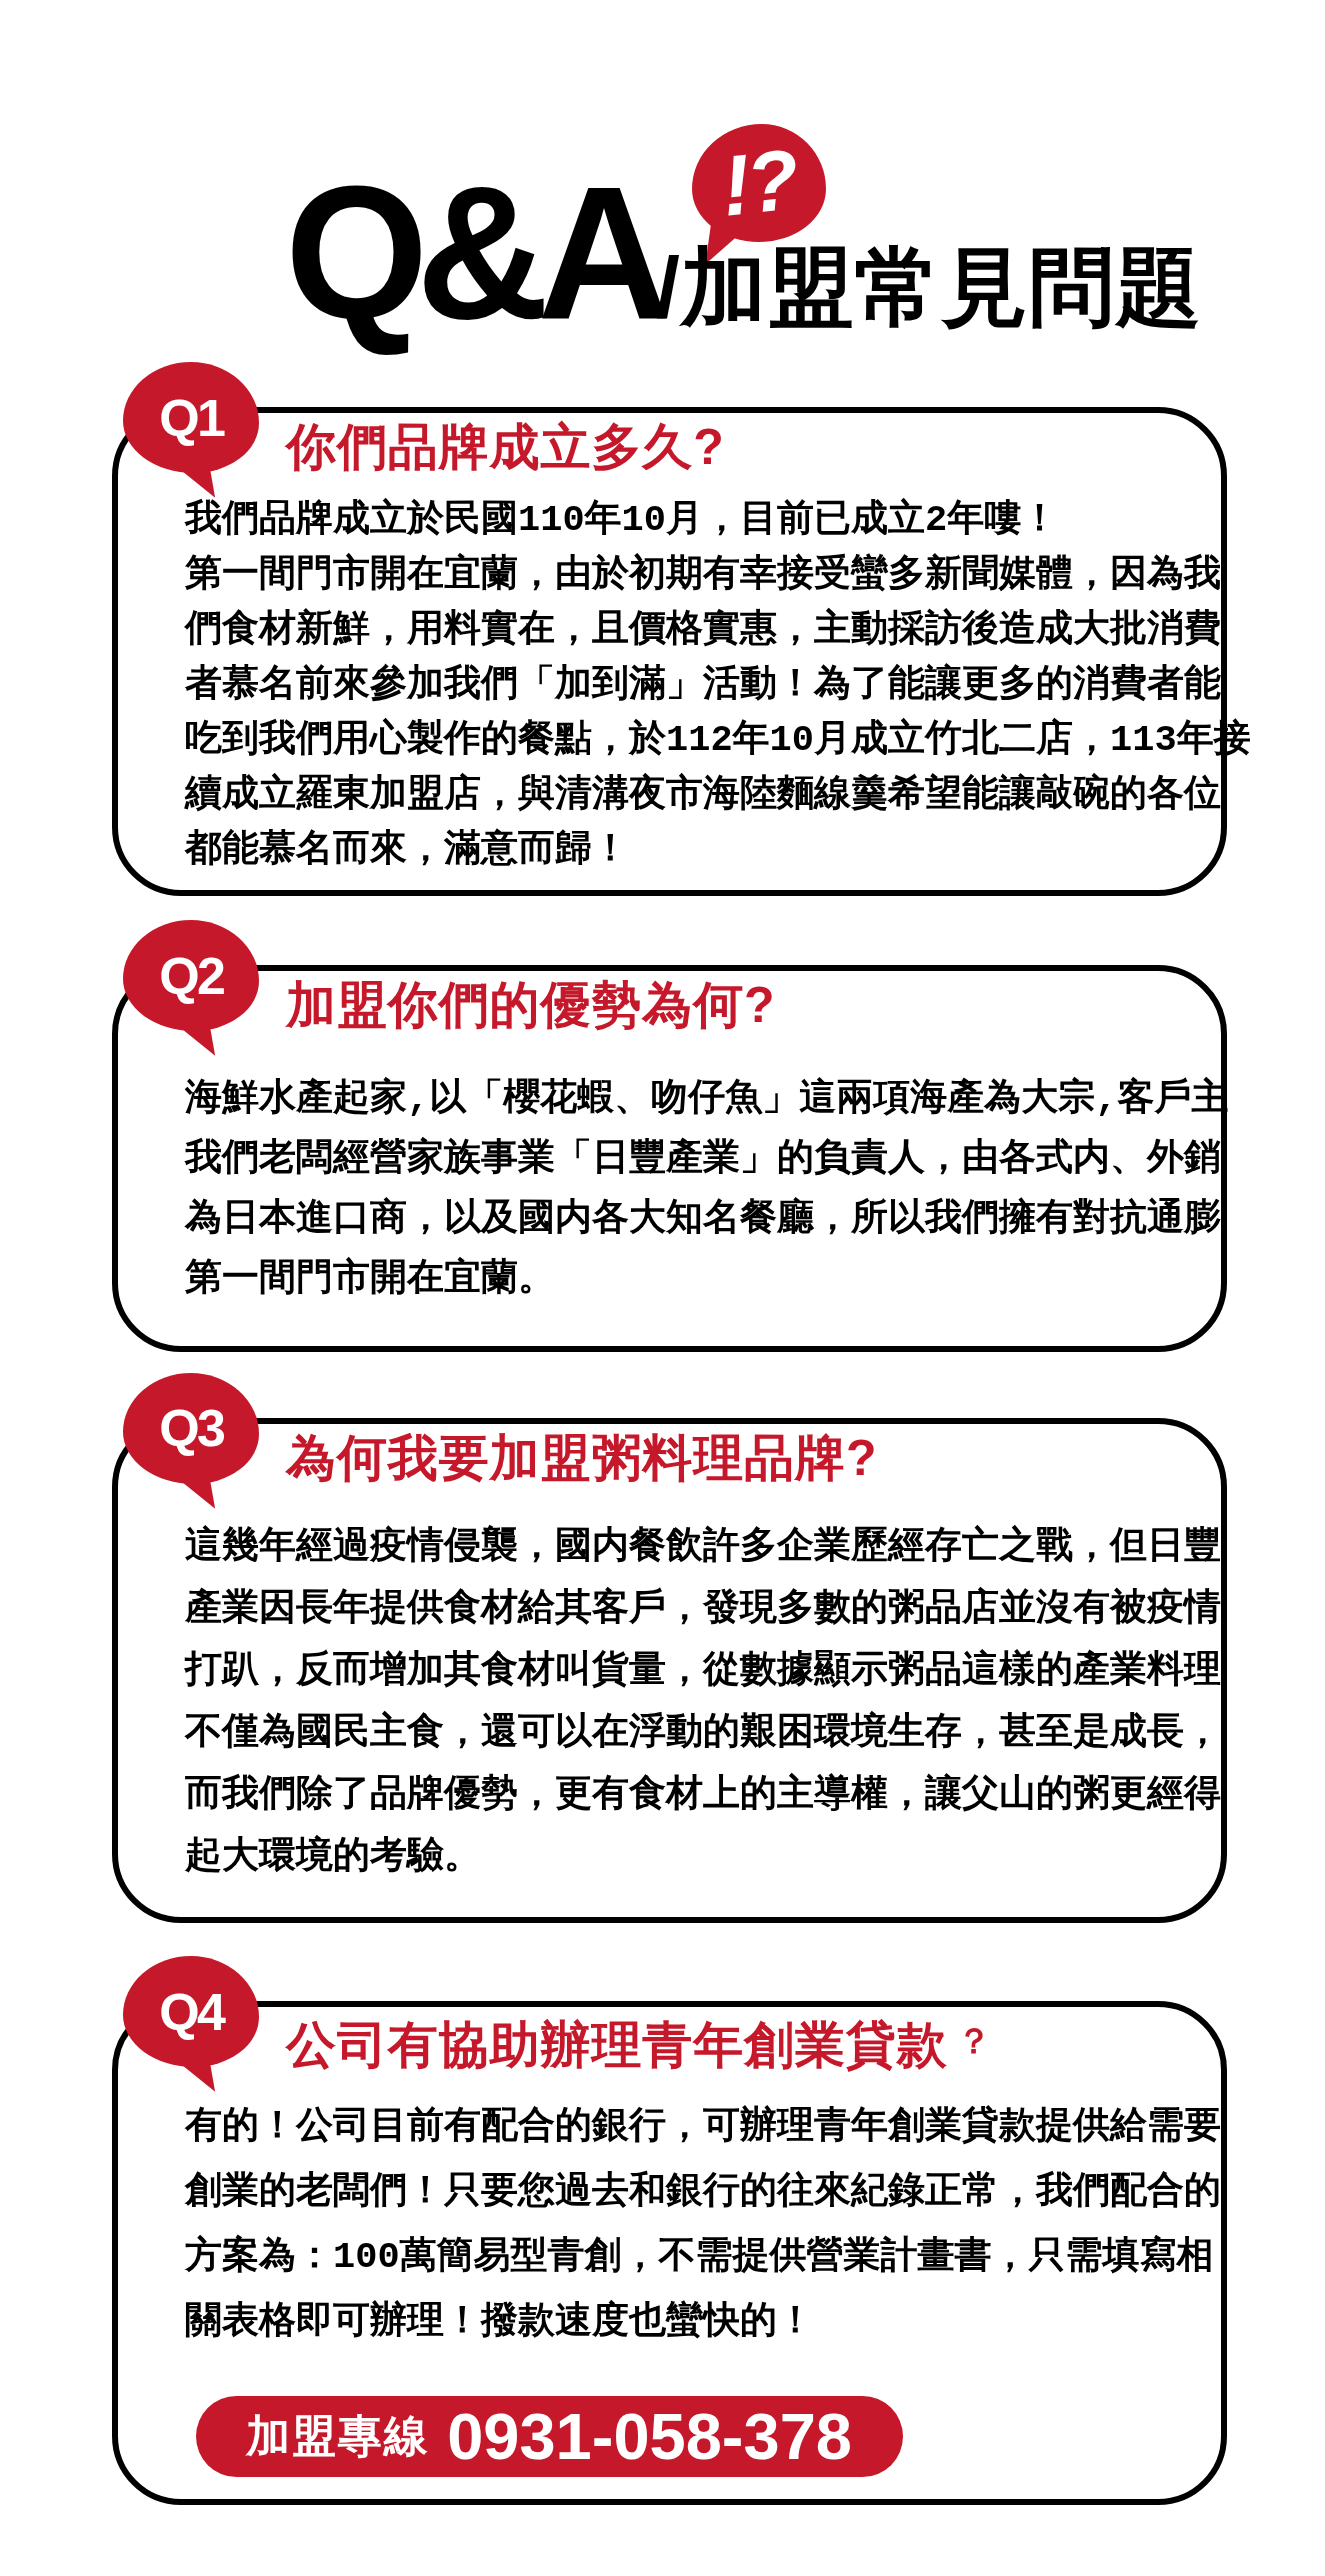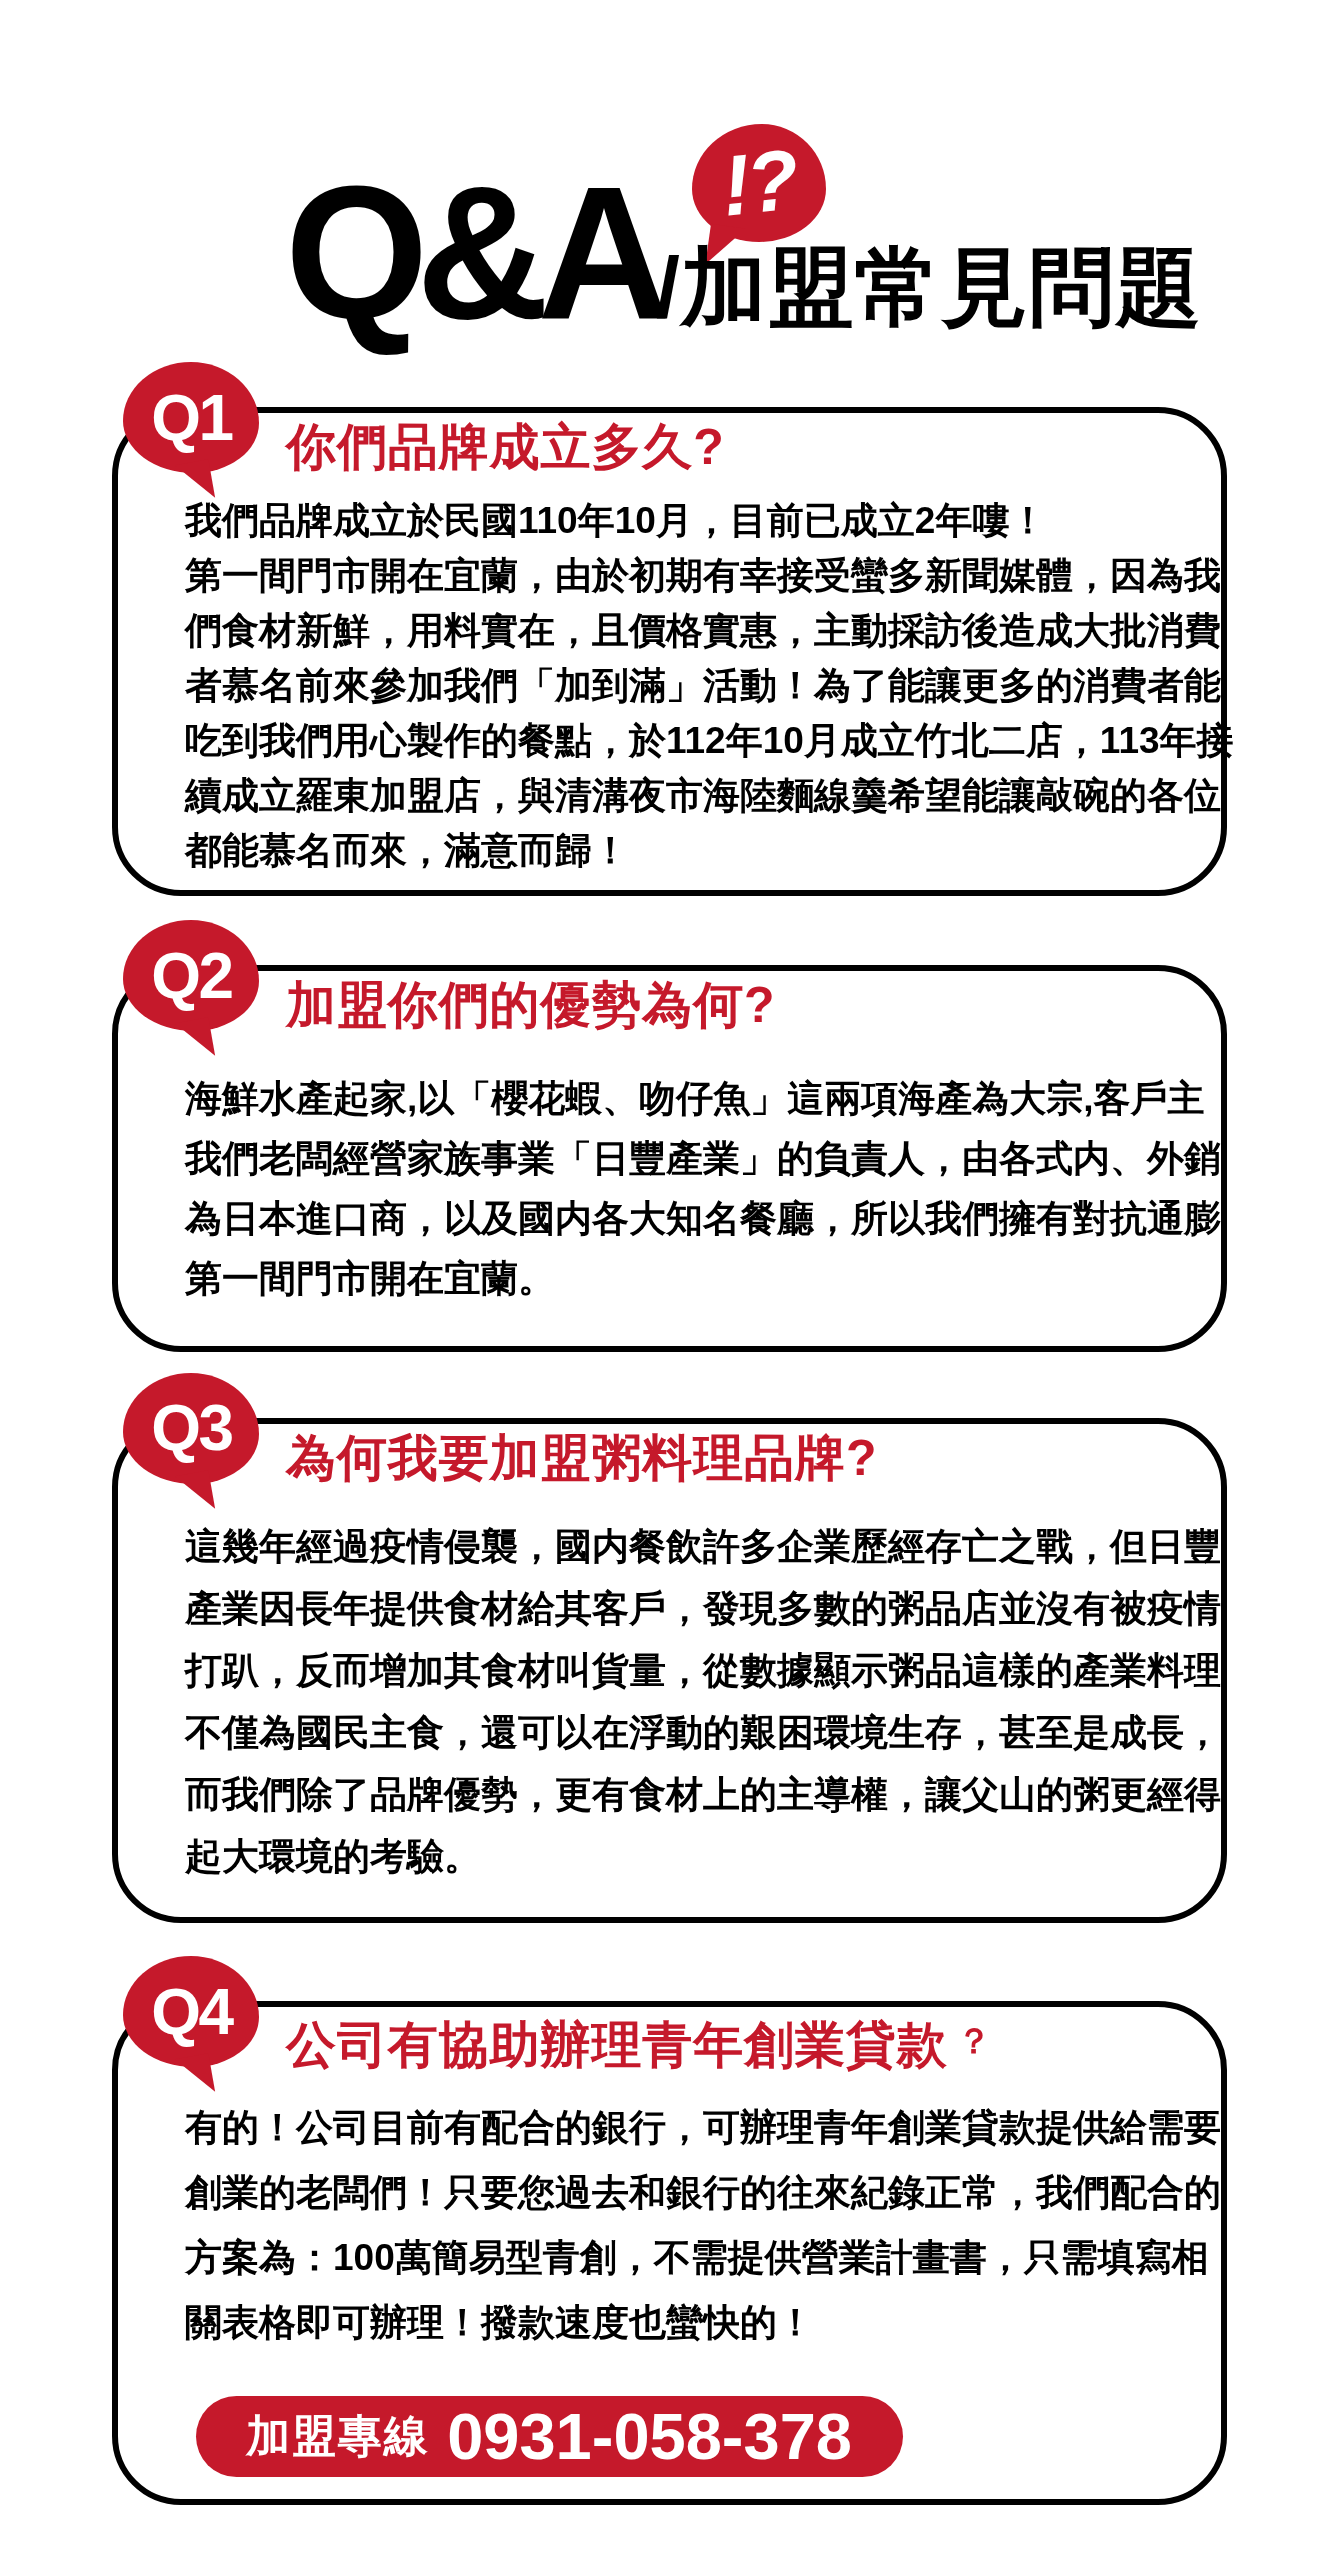--- a/index.html
+++ b/index.html
@@ -72,38 +72,38 @@
     z-index:2;
   }
   .badge::after{
     content:"";position:absolute;bottom:-28px;left:55px;
     width:0;height:0;
     border-top:39px solid var(--red);
     border-left:34px solid transparent;
     transform:rotate(-10deg);
   }
   .badge-label{
-    color:#fff;font-size:64px;font-weight:bold;line-height:1;
+    color:#fff;font-size:52px;font-weight:bold;line-height:1;
     letter-spacing:-2.7px;
   }
 
   .q-title{
     margin-left:101px;
     color:var(--red);
     font-size:50px;line-height:64px;font-weight:bold;
     letter-spacing:0.9px;
     white-space:nowrap;
   }
   .q-mark-small{
     font-size:35px;
     vertical-align:8.8px;
     margin-left:8.8px;
   }
 
-  .answer{font-size:37px;font-weight:bold;color:var(--black);}
+  .answer{font-size:37px;font-weight:bold;color:var(--black);font-family:Liberation Mono, monospace;}
   .answer .ans-line{white-space:nowrap;}
   .faq-1 .answer{margin-top:14px;}
   .faq-1 .answer .ans-line{line-height:55px;}
   .faq-2 .answer{margin-top:32px;}
   .faq-2 .answer .ans-line{line-height:60px;}
   .faq-2{padding-bottom:37px;}
   .faq-3 .answer{margin-top:26.5px;}
   .faq-3 .answer .ans-line{line-height:62px;}
   .faq-3{padding-bottom:29px;}
   .faq-4 .answer{margin-top:17.7px;}

